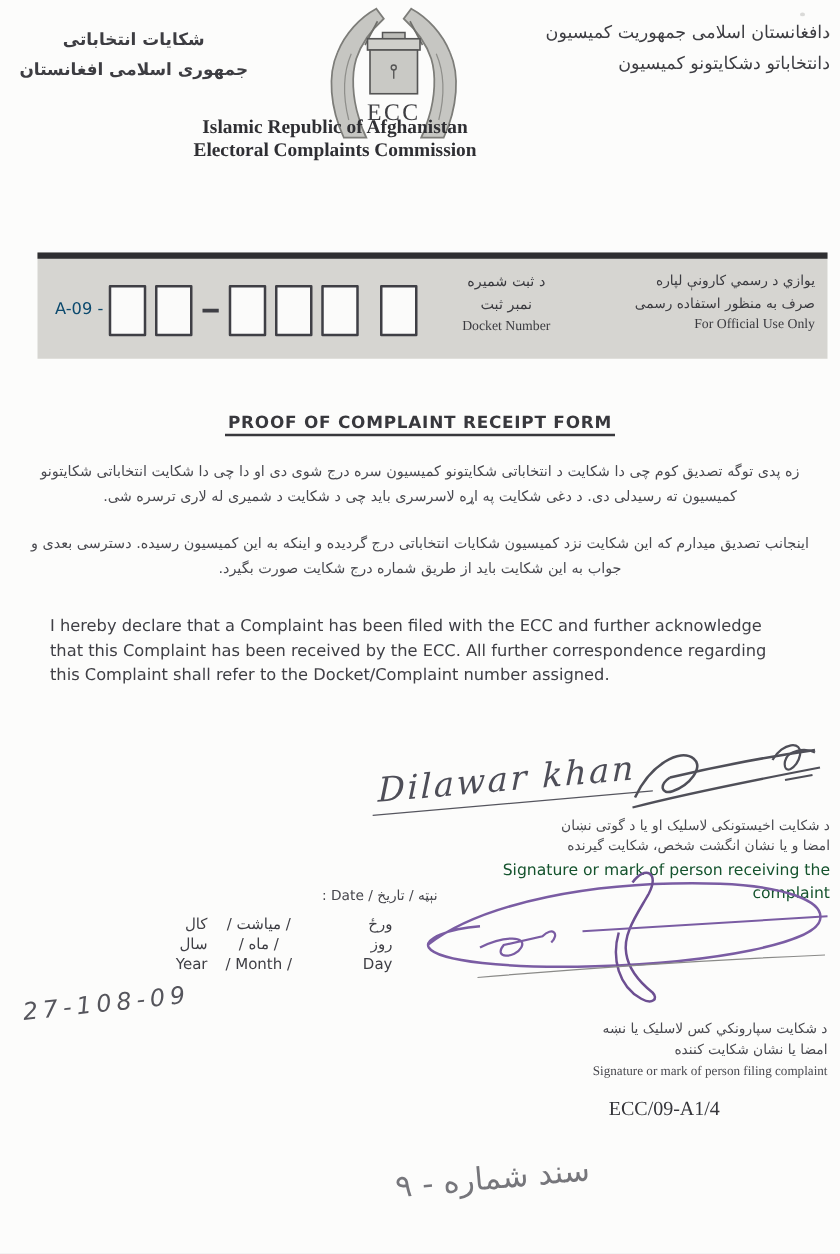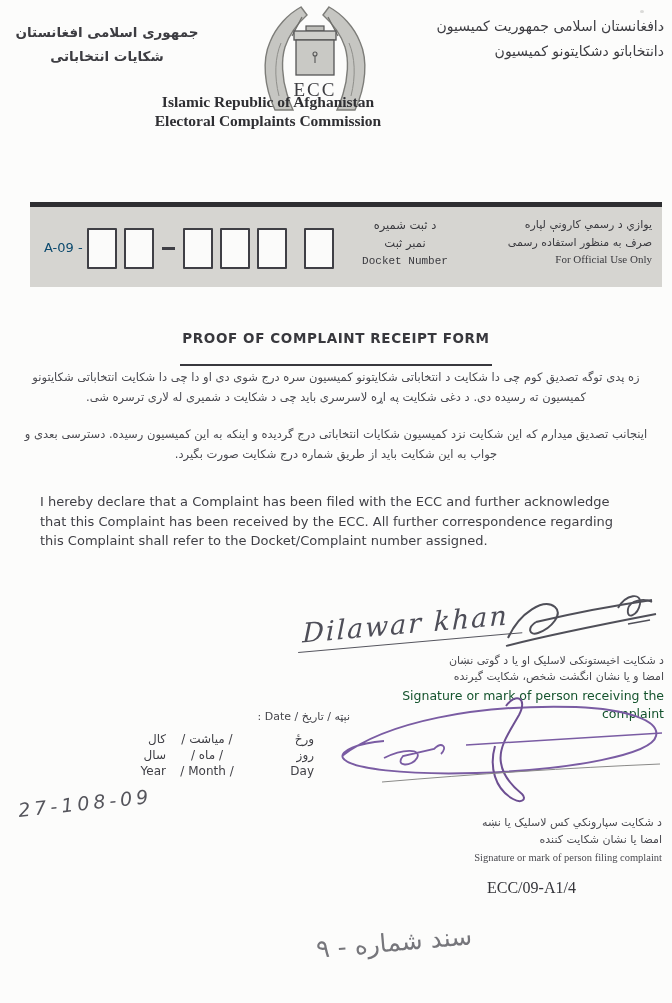--- a/index.html
+++ b/index.html
@@ -20,28 +20,28 @@
   
   .band{position:absolute;top:202px;left:30px;width:632px;height:80px;
     background:#d6d5d1;border-top:5px solid #2e2e31;}
   .band .prefix{position:absolute;left:14px;top:33px;font-size:13px;color:#0c4a6e;}
   .boxes{position:absolute;left:57px;top:21px;display:flex;align-items:center;gap:7px;}
   .dbox{width:26px;height:37px;background:#fbfbfa;border:2px solid #3f3f45;border-radius:1px;}
   .dbox.gap{margin-left:10px;}
   .ddash{width:13px;height:3px;background:#3f3f45;margin:0 1px;}
   .band-mid{position:absolute;left:300px;top:10px;width:150px;text-align:center;
     font-size:11.5px;line-height:1.55;color:#3a3a3f;direction:rtl;}
-  .band-mid .en{font-family:Liberation Mono, monospace;font-size:11px;direction:ltr;}
+  .band-mid .en{font-family:Liberation Serif, serif;font-size:11px;direction:ltr;}
   .band-right{position:absolute;right:10px;top:9px;width:200px;text-align:right;
     font-size:11px;line-height:1.6;color:#3a3a3f;direction:rtl;}
   .band-right .en{font-family:"Liberation Serif",serif;font-size:11px;direction:ltr;}
   
   .form-title{position:absolute;top:330px;left:0;width:672px;text-align:center;
     font-size:13.5px;font-weight:bold;letter-spacing:.6px;color:#38383d;}
-  .form-title span{border-bottom:2px solid #38383d;padding:0 2px 18px;text-align:right;}
+  .form-title span{border-bottom:2px solid #38383d;padding:0 2px 1px;text-align:right;}
   .para-rtl{position:absolute;left:24px;width:624px;direction:rtl;text-align:center;
     font-size:11.5px;line-height:1.7;color:#4a4a50;}
   .p1{top:368px;}
   .p2{top:425px;}
   .decl-en{position:absolute;top:492px;left:40px;width:594px;
     font-size:13px;line-height:1.5;color:#3f3f45;}
   
   .sig-name{position:absolute;top:608px;left:298px;
     font-family:"DejaVu Serif",serif;font-style:italic;font-size:27px;
     letter-spacing:2px;color:#4e4e58;transform:rotate(-5deg) skewX(-6deg);
@@ -81,22 +81,22 @@
 <div class="page">
 
   <div class="speck sp1"></div>
   <div class="speck sp2"></div>
 
   <div class="hdr-right">
     <div>دافغانستان اسلامی جمهوریت کمیسیون</div>
     <div>دانتخاباتو دشکایتونو کمیسیون</div>
   </div>
   <div class="hdr-left">
+    <div>شکایات انتخاباتی</div>
     <div>جمهوری اسلامی افغانستان</div>
-    <div>شکایات انتخاباتی</div>
   </div>
 
   <div class="logo">
     <svg width="126" height="118" viewBox="0 0 126 118">
 
       <path d="M23,106 C12,82 10,56 18,38 C24,23 36,10 49,3 L55,11 C45,20 37,31 33,43 C29,56 30,74 35,90 C37,97 39,102 41,106 Z" fill="#c6c6c2" stroke="#7d7d79" stroke-width="1.4"></path>
       <path d="M27,92 C22,72 23,53 29,39" fill="none" stroke="#8f8f8b" stroke-width="1"></path>
       <path d="M40,32 L50,13" stroke="#6f6f6b" stroke-width="1.3"></path>
 
       <path d="M103,106 C114,82 116,56 108,38 C102,23 90,10 77,3 L71,11 C81,20 89,31 93,43 C97,56 96,74 91,90 C89,97 87,102 85,106 Z" fill="#c6c6c2" stroke="#7d7d79" stroke-width="1.4"></path>
@@ -137,21 +137,21 @@
       <div>یوازي د رسمي کارونې لپاره</div>
       <div>صرف به منظور استفاده رسمی</div>
       <div class="en">For Official Use Only</div>
     </div>
   </div>
 
   <div class="form-title">
     <span>PROOF OF COMPLAINT RECEIPT FORM</span>
   </div>
 
-  <div class="para-rtl p1">زه پدی توگه تصدیق کوم چی دا شکایت د انتخاباتی شکایتونو کمیسیون سره درج شوی دی او دا چی دا شکایت انتخاباتی شکایتونو کمیسیون ته رسیده دی. د دغی شکایت په اړه لاسرسری باید چی د شکایت د شمیری له لاری ترسره شی.</div>
+  <div class="para-rtl p1">زه پدی توگه تصدیق کوم چی دا شکایت د انتخاباتی شکایتونو کمیسیون سره درج شوی دی او دا چی دا شکایت انتخاباتی شکایتونو کمیسیون ته رسیدلی دی. د دغی شکایت په اړه لاسرسری باید چی د شکایت د شمیری له لاری ترسره شی.</div>
   <div class="para-rtl p2">اینجانب تصدیق میدارم که این شکایت نزد کمیسیون شکایات انتخاباتی درج گردیده و اینکه به این کمیسیون رسیده. دسترسی بعدی و جواب به این شکایت باید از طریق شماره درج شکایت صورت بگیرد.</div>
   <div class="decl-en">I hereby declare that a Complaint has been filed with the ECC and further acknowledge that this Complaint has been received by the ECC. All further correspondence regarding this Complaint shall refer to the Docket/Complaint number assigned.</div>
 
   <div class="sig-name">Dilawar khan</div>
   <div class="sig-scribble">
     <svg width="168" height="66" viewBox="0 0 168 66">
       <path d="M8,48 C20,22 44,8 55,17 C63,24 52,38 38,43 C29,46 27,38 36,32" fill="none" stroke="#4f4f58" stroke-width="2"></path>
       <path d="M36,32 C70,24 110,16 152,10" fill="none" stroke="#4f4f58" stroke-width="2"></path>
       <path d="M6,56 C52,44 104,34 156,24" fill="none" stroke="#4f4f58" stroke-width="1.8"></path>
       <path d="M118,18 C126,4 142,2 140,14 C138,25 126,31 128,19 C130,10 144,8 152,12" fill="none" stroke="#4f4f58" stroke-width="1.8"></path>

